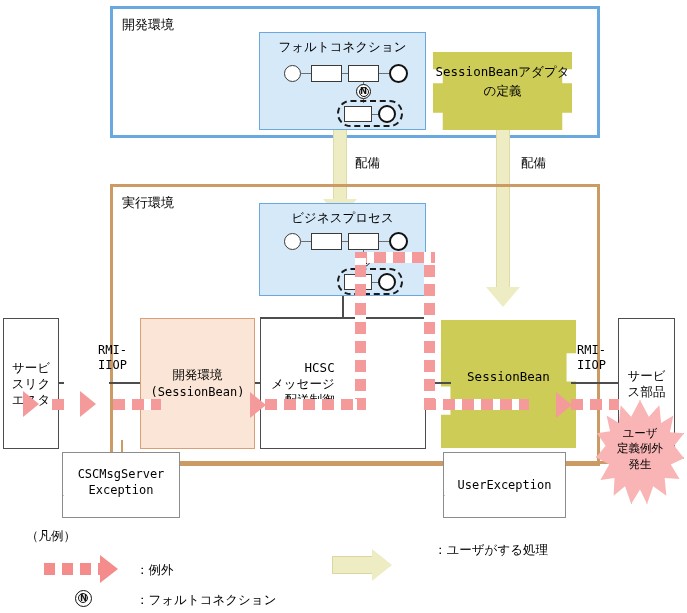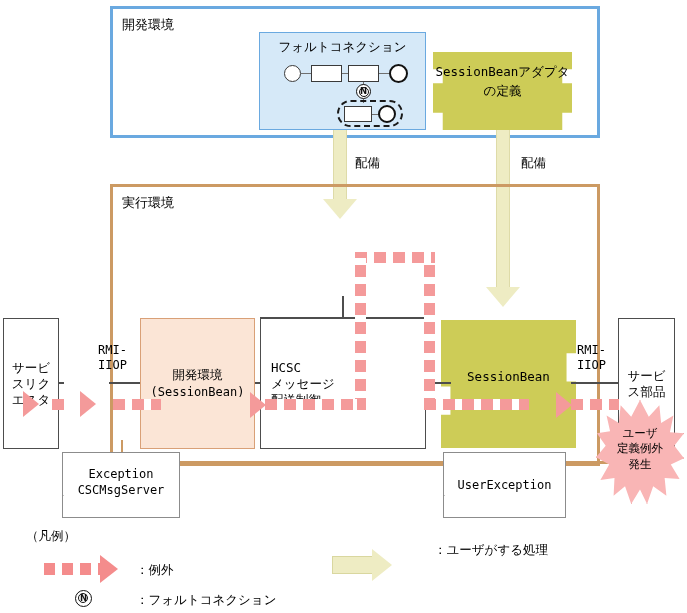--- a/index.html
+++ b/index.html
@@ -327,20 +327,38 @@
   <div class="ua-head" style="left:323px; top:199px;"></div>
   <div class="deploy-label" style="left:355px; top:155px;">配備</div>
 
   <div class="ua-shaft" style="left:496px; top:130px; width:14px; height:160px;"></div>
   <div class="ua-head" style="left:486px; top:287px;"></div>
   <div class="deploy-label" style="left:521px; top:155px;">配備</div>
 
   <div id="run-env-frame" class="env-frame"></div>
   <div id="run-env-label" class="env-label">実行環境</div>
 
+  <div class="bpbox" style="left:259px; top:203px; width:167px; height:93px;">
+    <div class="bp-title">ビジネスプロセス</div>
+    <div class="g-circ thin" style="left:24px; top:29px; width:17px; height:17px;"></div>
+    <div class="g-link" style="left:41px; top:37px; width:10px;"></div>
+    <div class="g-rect" style="left:51px; top:29px; width:31px; height:17px;"></div>
+    <div class="g-link" style="left:82px; top:37px; width:6px;"></div>
+    <div class="g-rect" style="left:88px; top:29px; width:31px; height:17px;"></div>
+    <div class="g-link" style="left:119px; top:37px; width:10px;"></div>
+    <div class="g-circ thick" style="left:129px; top:28px; width:19px; height:19px;"></div>
+    <div class="g-vlink" style="left:103px; top:46px; height:5px;"></div>
+    <div class="fault-ring" style="left:96px; top:48px;">
+      <div class="fault-n">N</div>
+    </div>
+    <div class="g-dashcap" style="left:77px; top:64px; width:66px; height:27px;"></div>
+    <div class="g-rect" style="left:84px; top:70px; width:28px; height:16px;"></div>
+    <div class="g-link" style="left:112px; top:78px; width:7px;"></div>
+    <div class="g-circ thick" style="left:118px; top:69px; width:18px; height:18px;"></div>
+  </div>
 
   <div class="vline" style="left:342px; top:296px; height:22px;"></div>
   <div class="hline" style="left:260px; top:317px; width:166px;"></div>
 
   <div class="plainbox" style="left:3px; top:318px; width:56px; height:131px;">
     <div>
       <div>サービ</div>
       <div>スリク</div>
       <div>エスタ</div>
     </div>
@@ -355,21 +373,21 @@
   <div class="hline" style="left:109px; top:382px; width:31px;"></div>
 
   <div class="peachbox" style="left:140px; top:318px; width:115px; height:131px;">
     <div>
       <div style="font-family:'DejaVu Sans','Liberation Sans',sans-serif;">開発環境</div>
       <div style="font-family:'DejaVu Sans Mono','Liberation Mono',monospace; font-size:12px;">(SessionBean)</div>
     </div>
   </div>
 
   <div class="plainbox" style="left:260px; top:318px; width:166px; height:131px; justify-content:flex-start; padding-left:10px;">
-    <div style="text-align:left;">
+    <div style="text-align:right;">
       <div style="font-family:'DejaVu Sans Mono','Liberation Mono',monospace;">HCSC</div>
       <div>メッセージ</div>
       <div>配送制御</div>
     </div>
   </div>
   <div class="hline" style="left:255px; top:382px; width:5px;"></div>
 
   <div class="puzzle" style="left:441px; top:320px; width:135px; height:128px;
        clip-path: polygon(0 0, 100% 0, 100% 26%, 93% 26%, 93% 48%, 100% 48%, 100% 100%, 0 100%, 0 74%, 7% 74%, 7% 52%, 0 52%);"></div>
   <div class="puzzle-label" style="left:441px; top:368px; width:135px;">SessionBean</div>
@@ -401,22 +419,22 @@
   <div class="dash-h" style="left:265px; top:399px; width:92px;"></div>
   <div class="pink-head" style="left:250px; top:392px; transform:rotate(180deg);"></div>
 
   <div class="dash-h" style="left:113px; top:399px; width:48px;"></div>
   <div class="pink-head" style="left:80px; top:391px; transform:rotate(180deg);"></div>
 
   <div class="dash-h" style="left:52px; top:399px; width:16px;"></div>
   <div class="pink-head" style="left:23px; top:391px; transform:rotate(180deg);"></div>
 
   <div class="doc" style="left:62px; top:452px; width:118px; height:66px;">
+    <div>CSCMsgServer</div>
     <div>Exception</div>
-    <div>CSCMsgServer</div>
     <div class="foldline"></div>
   </div>
   <div class="vline" style="left:121px; top:440px; height:12px; background:#cc9a63; width:2px;"></div>
 
   <div class="doc" style="left:443px; top:452px; width:123px; height:66px; padding-top:24px;">
     <div>UserException</div>
     <div class="foldline"></div>
   </div>
 
   <div class="hline" style="left:180px; top:461px; width:263px; height:3px; background:#cc9a63;"></div>

